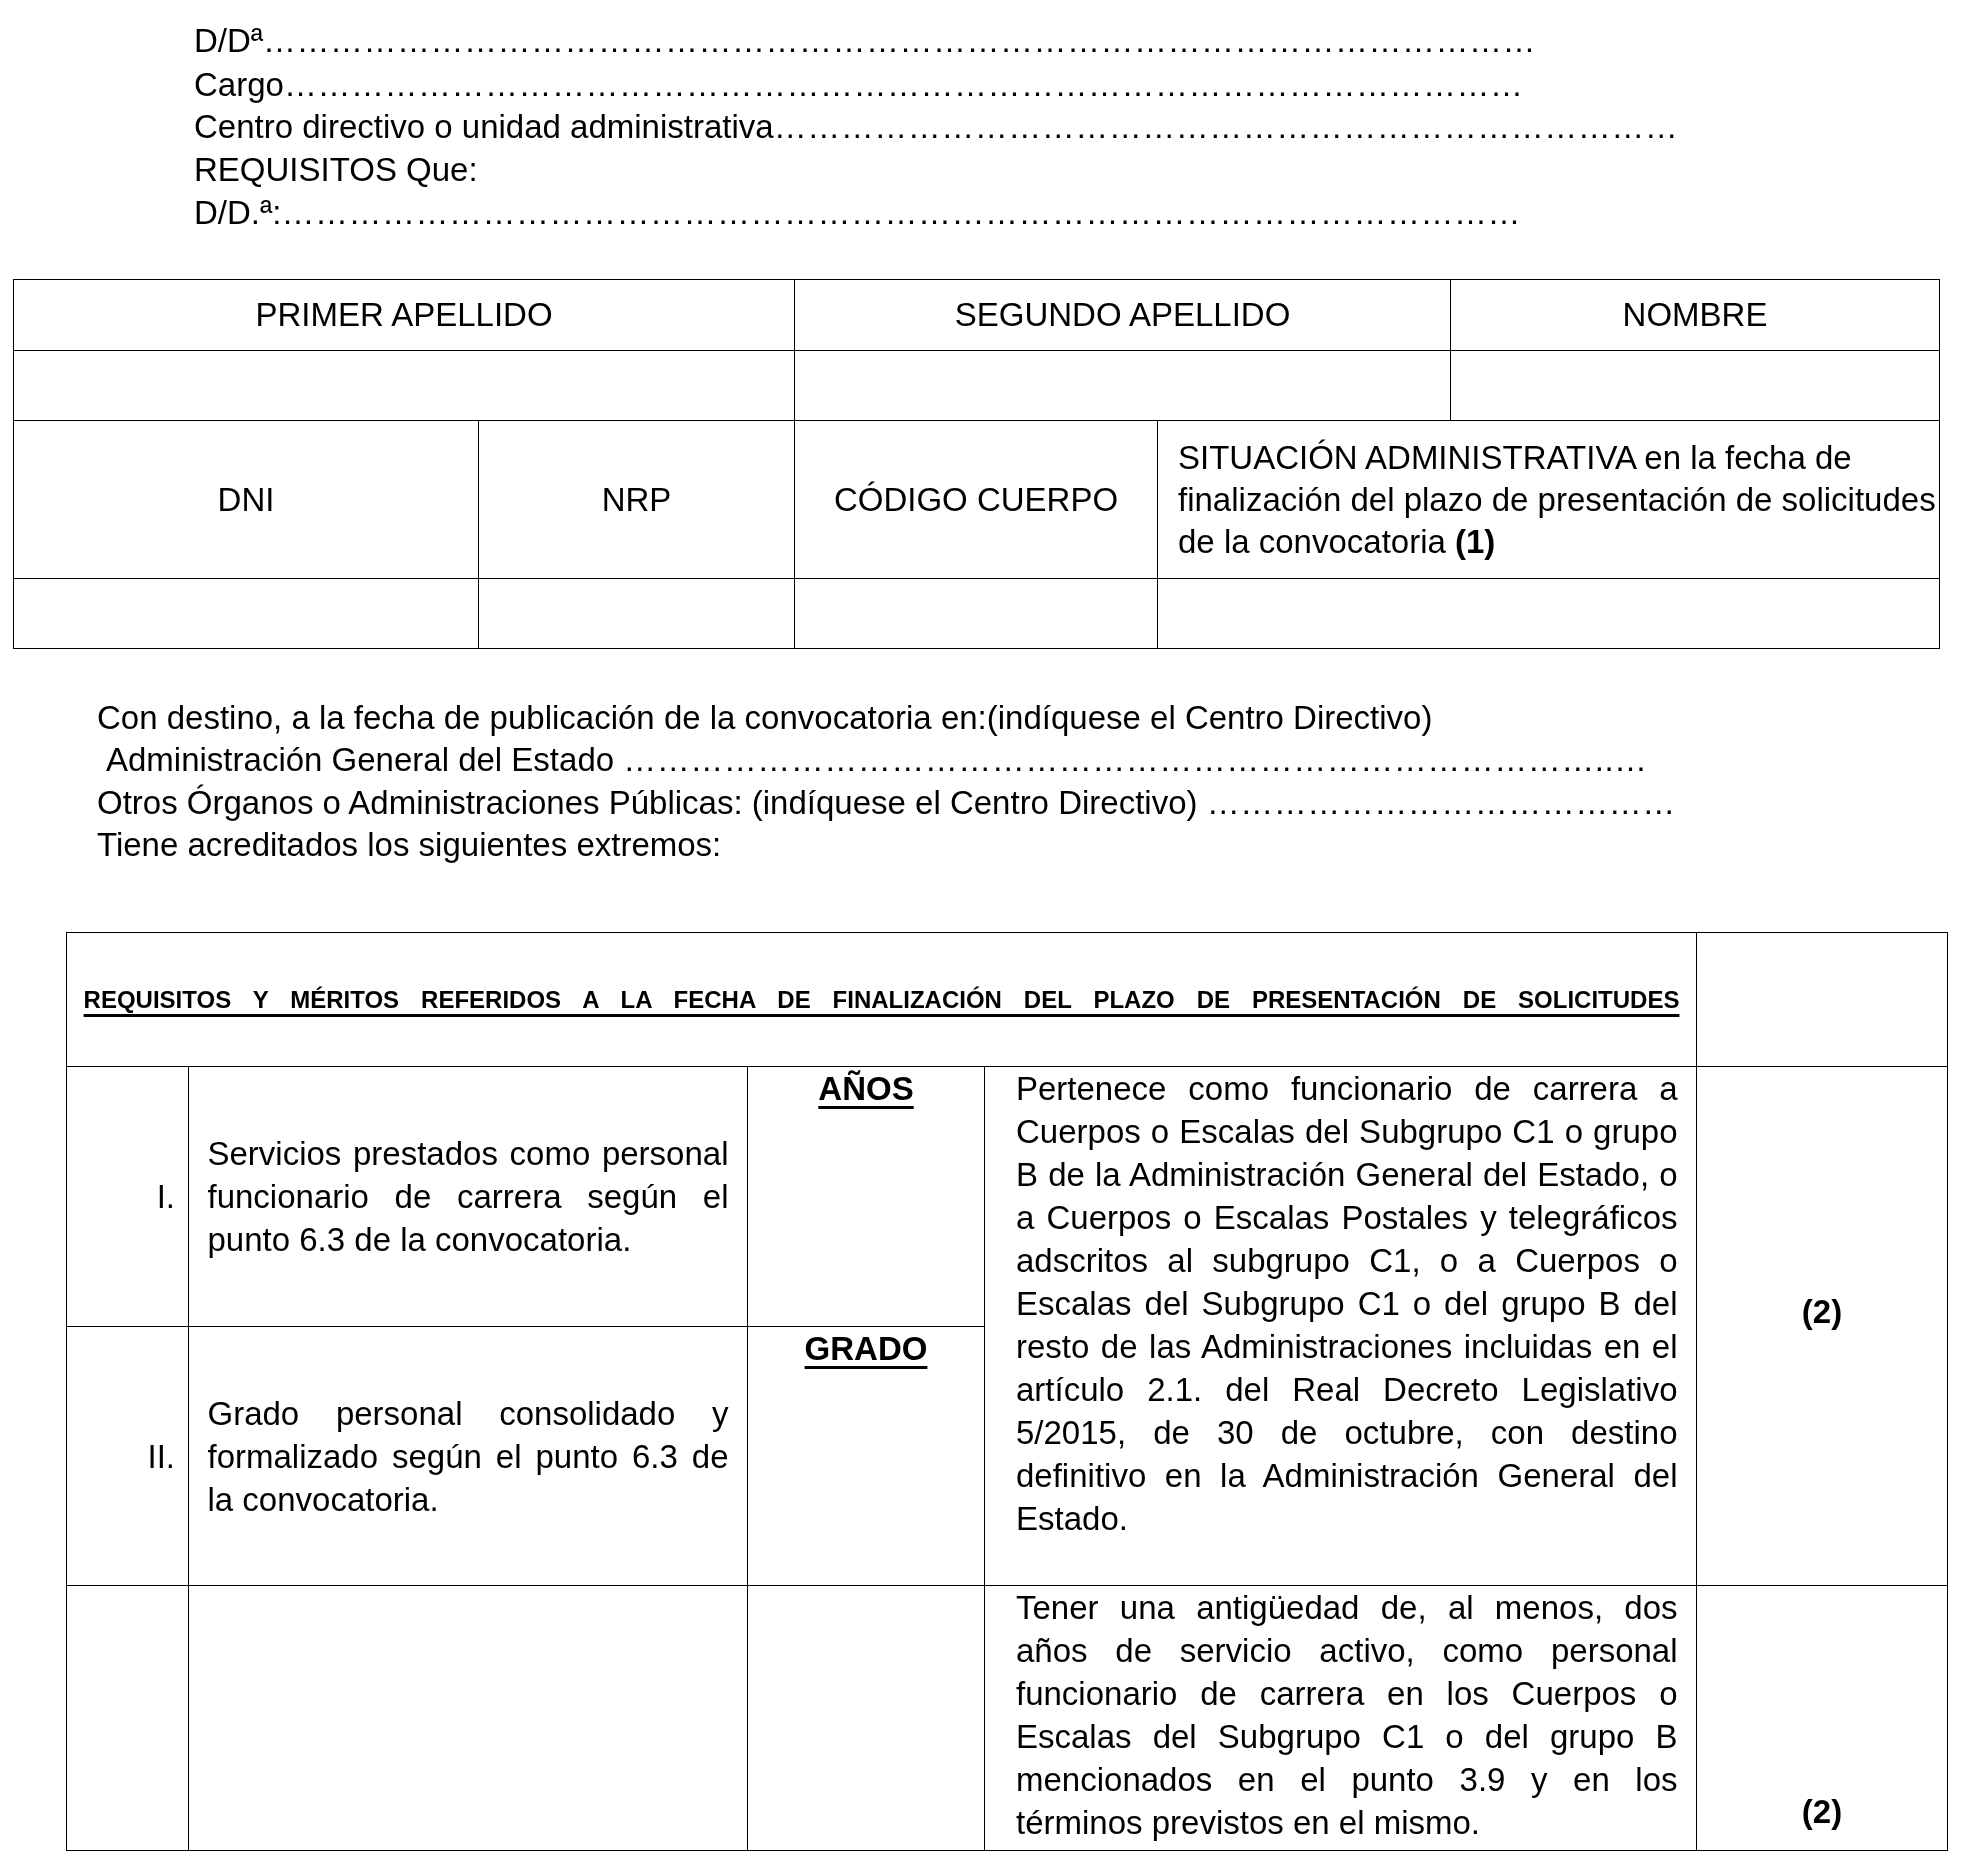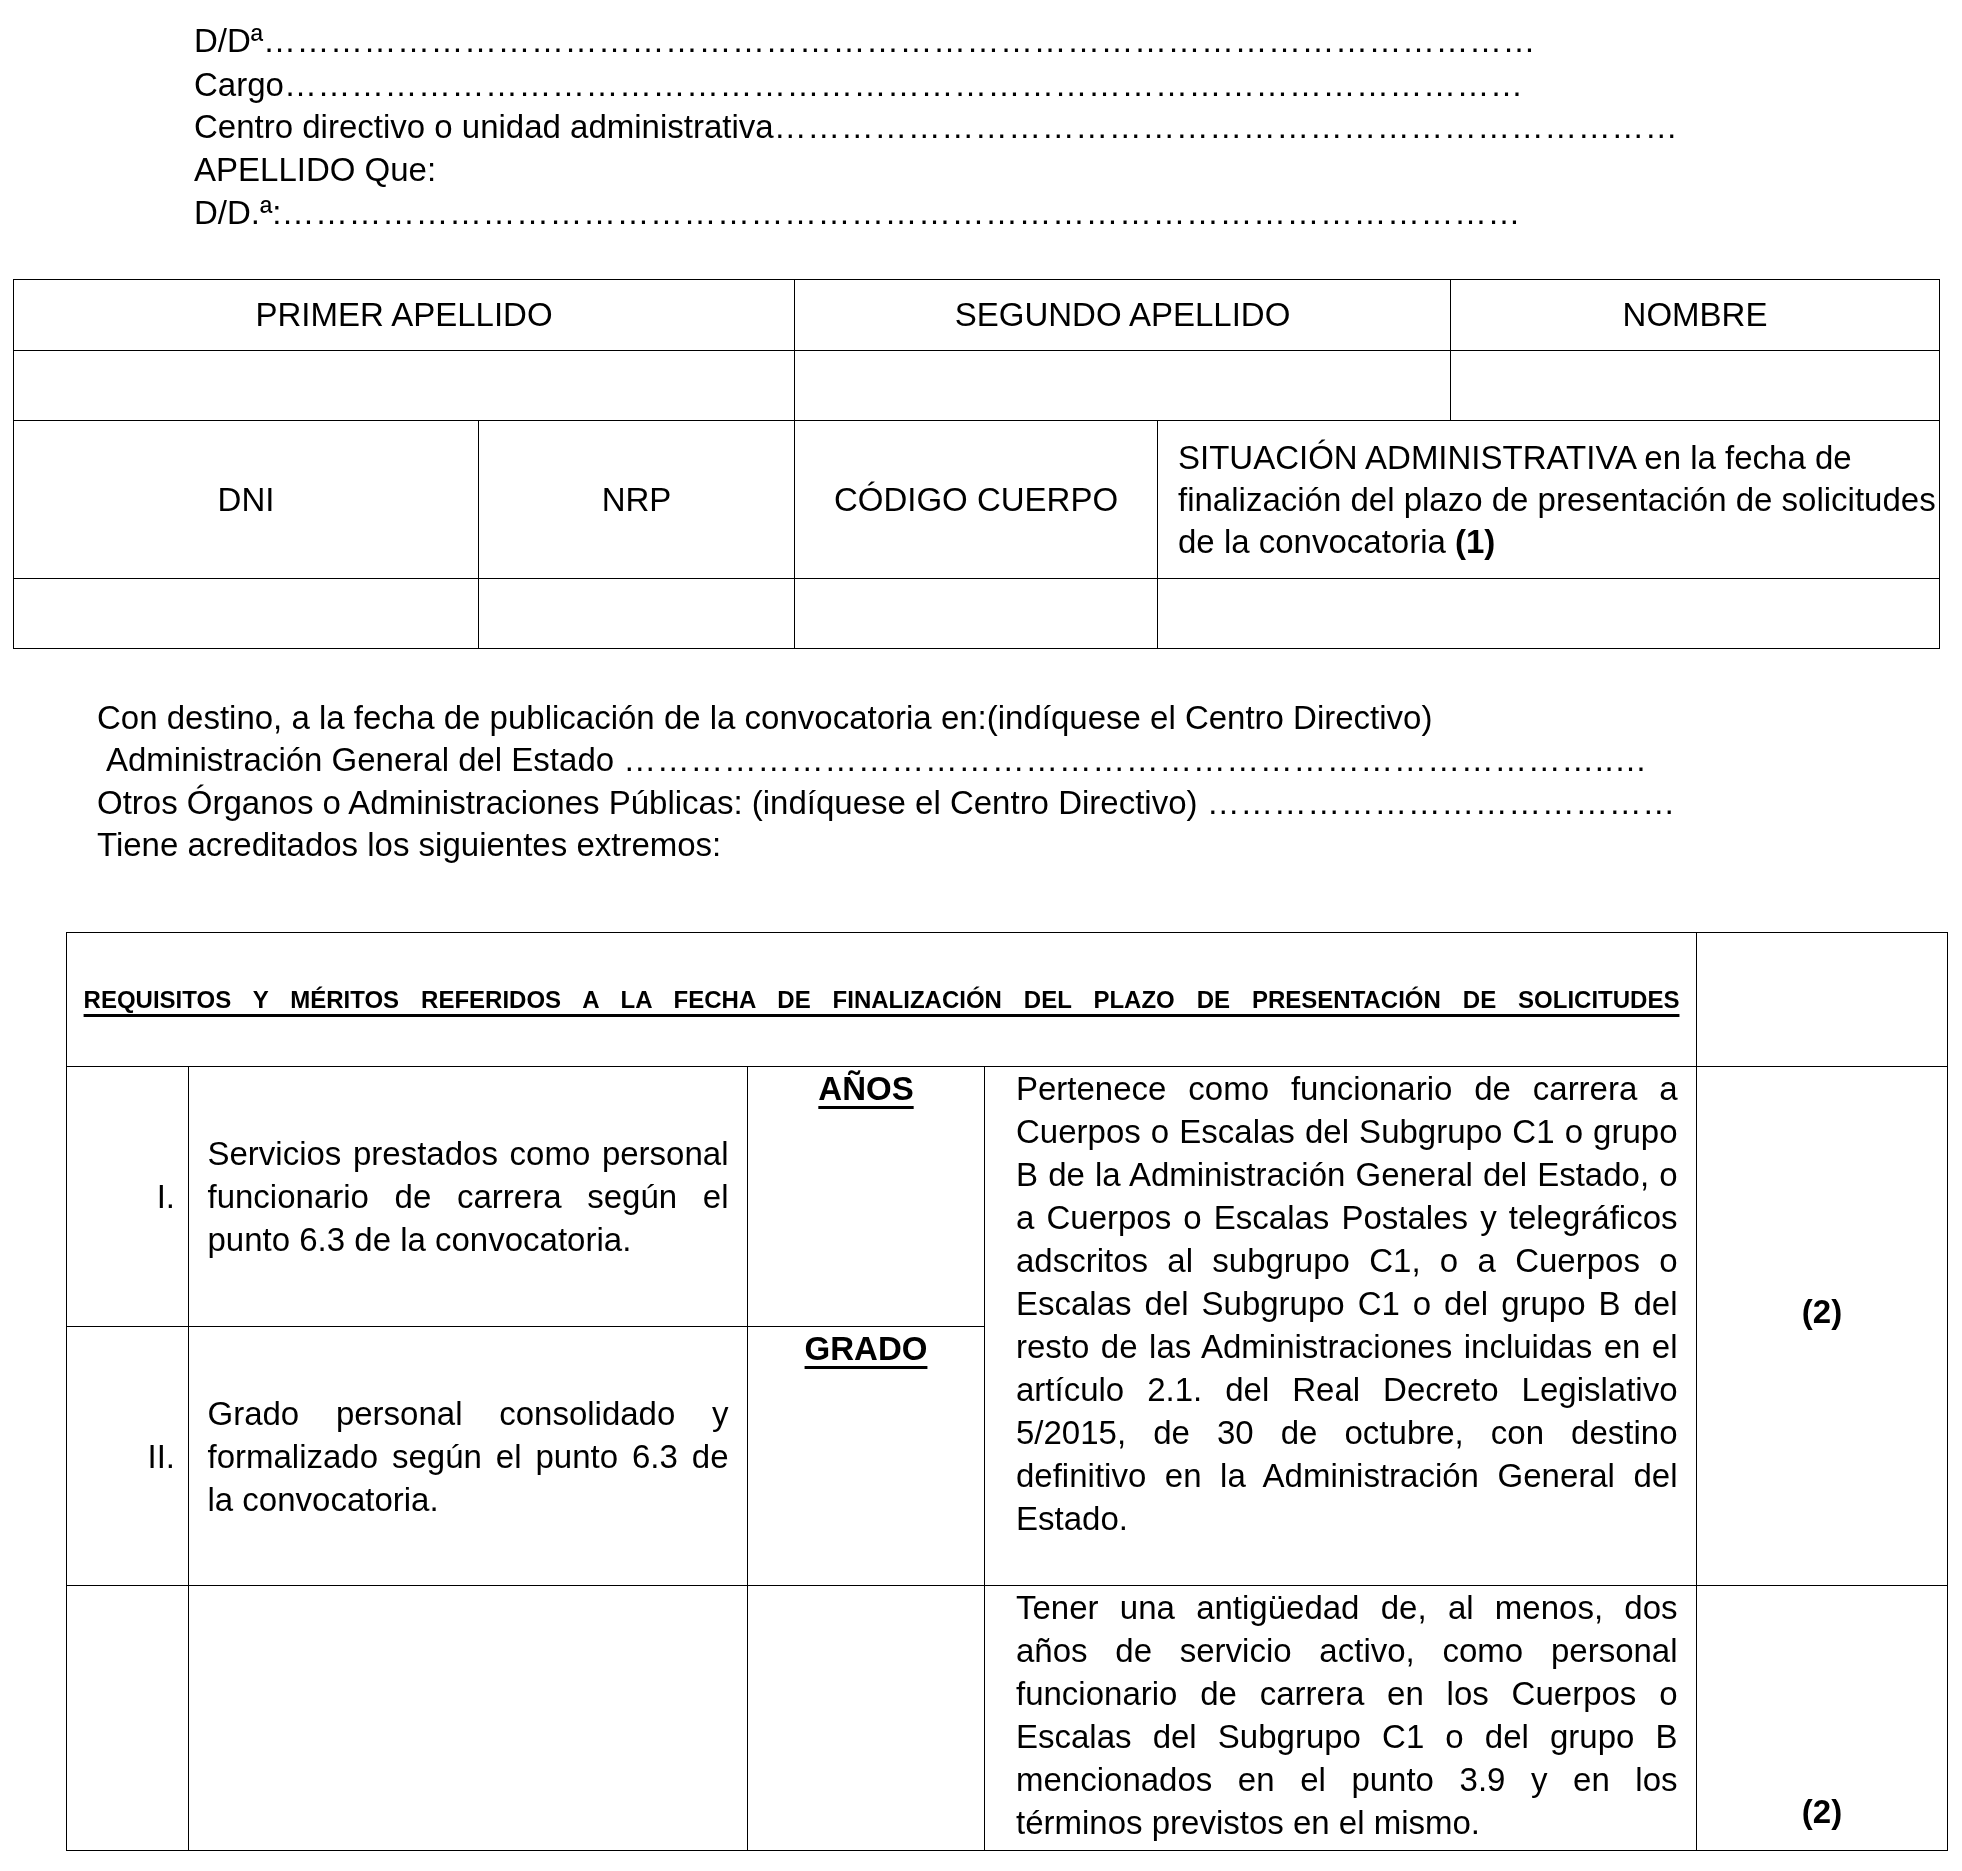--- a/index.html
+++ b/index.html
@@ -25,21 +25,21 @@
 
 <div class="line" style="left:194px; top:20px;">
   <span>D/Dª</span><span class="dots">……………………………………………………………………………………………………</span>
 </div>
 <div class="line" style="left:194px; top:64px;">
   <span>Cargo</span><span class="dots">…………………………………………………………………………………………………</span>
 </div>
 <div class="line" style="left:194px; top:106px;">
   <span>Centro directivo o unidad administrativa</span><span class="dots">………………………………………………………………………</span>
 </div>
-<div class="line" style="left:194px; top:149px;">APELLIDO Que:</div>
+<div class="line" style="left:194px; top:149px;">REQUISITOS Que:</div>
 <div class="line" style="left:194px; top:192px;">
   <span>D/D.ª:</span><span class="dots">…………………………………………………………………………………………………</span>
 </div>
 
 <table id="t1">
   <colgroup>
     <col style="width:465px">
       <col style="width:316px">
       <col style="width:363px">
       <col style="width:293px">

